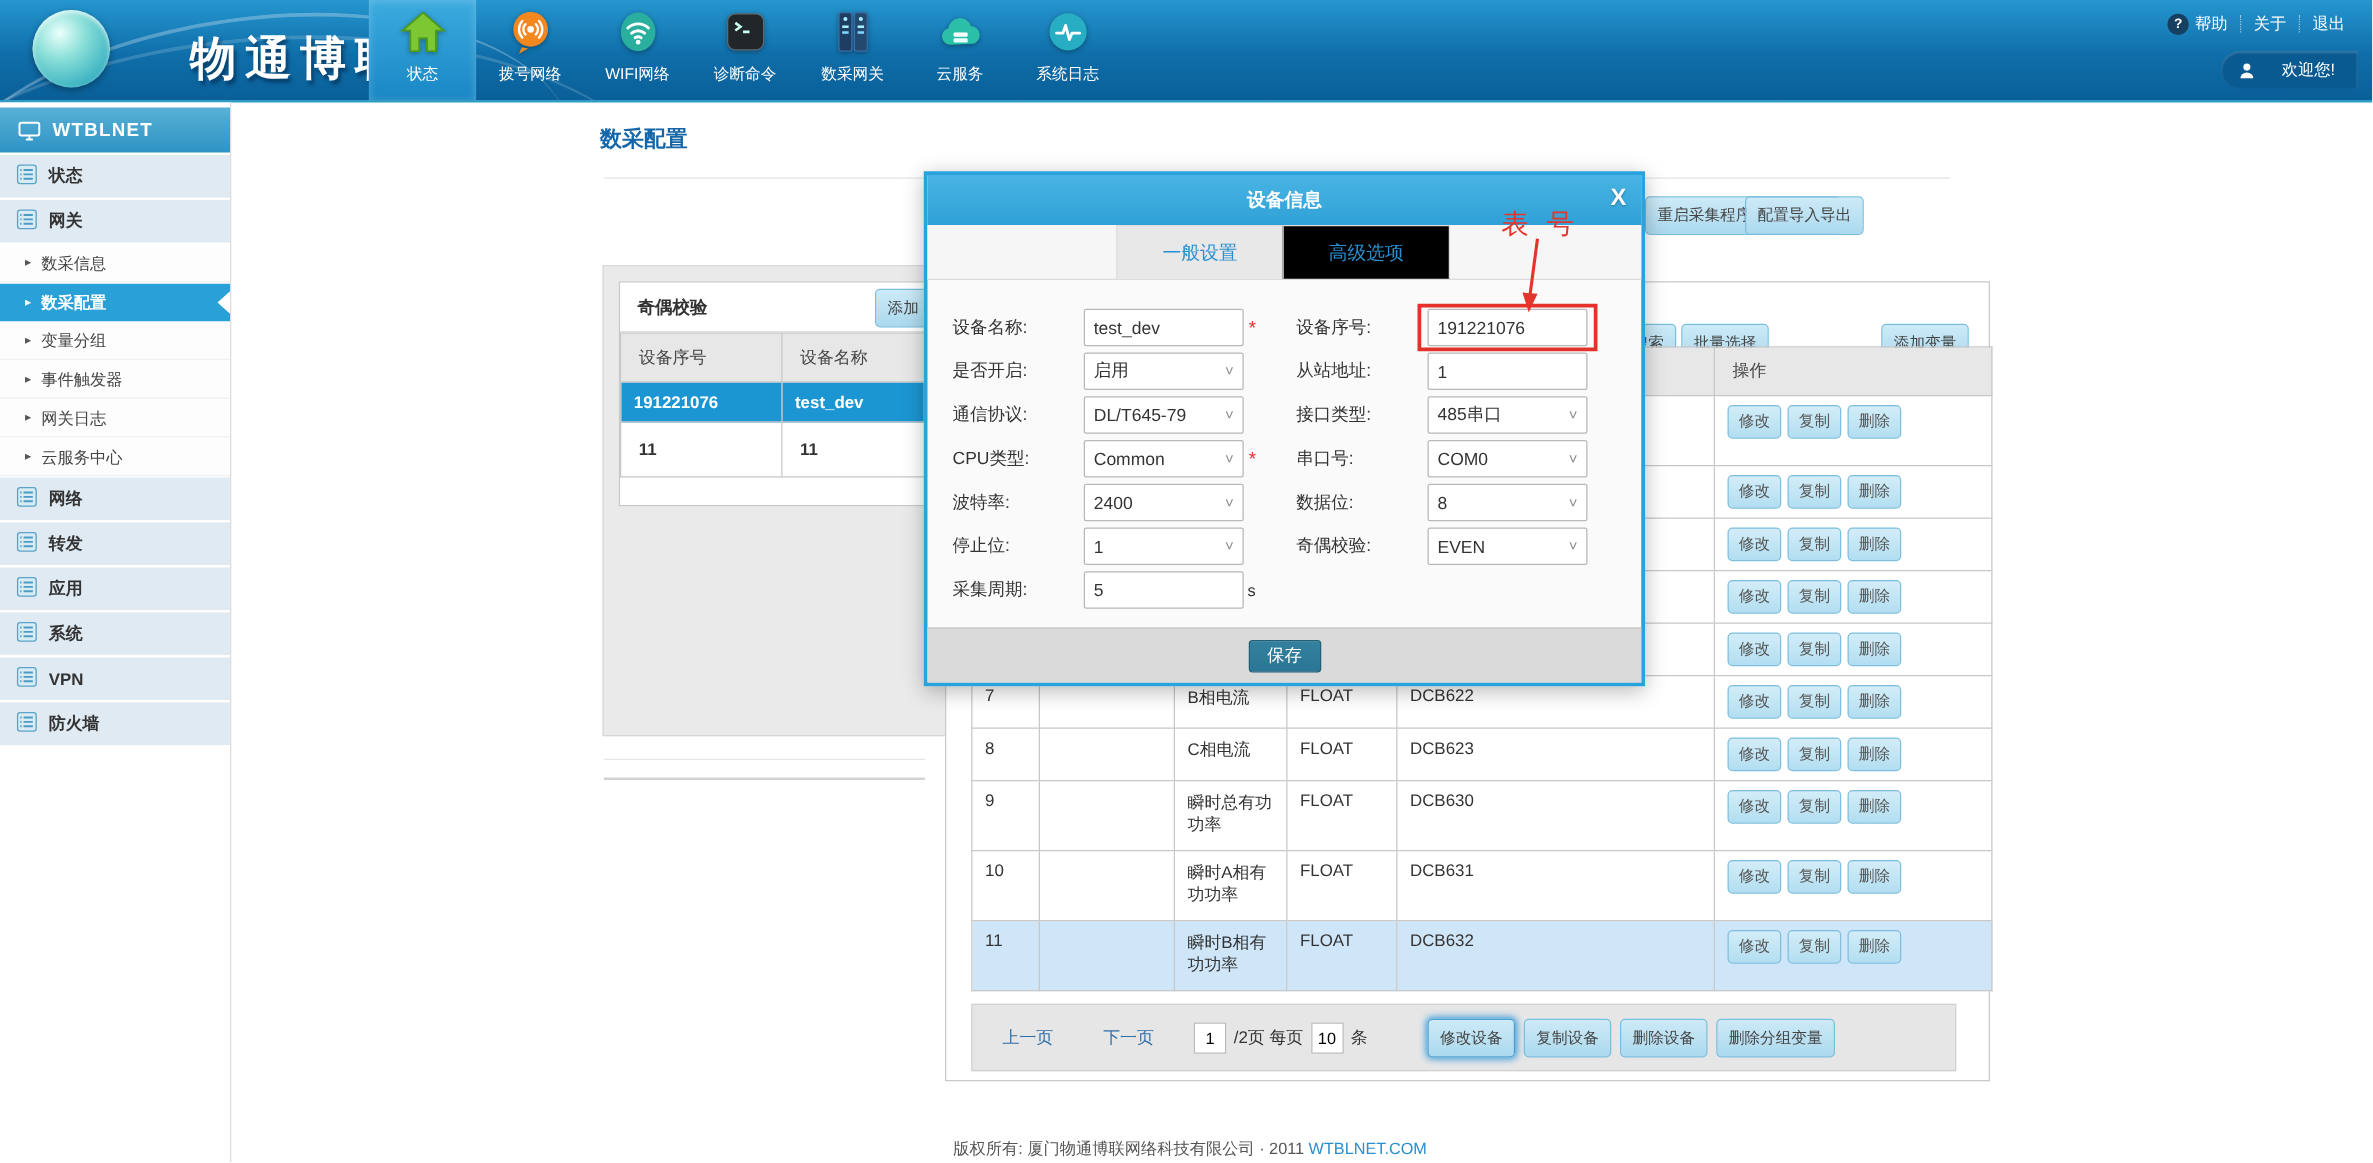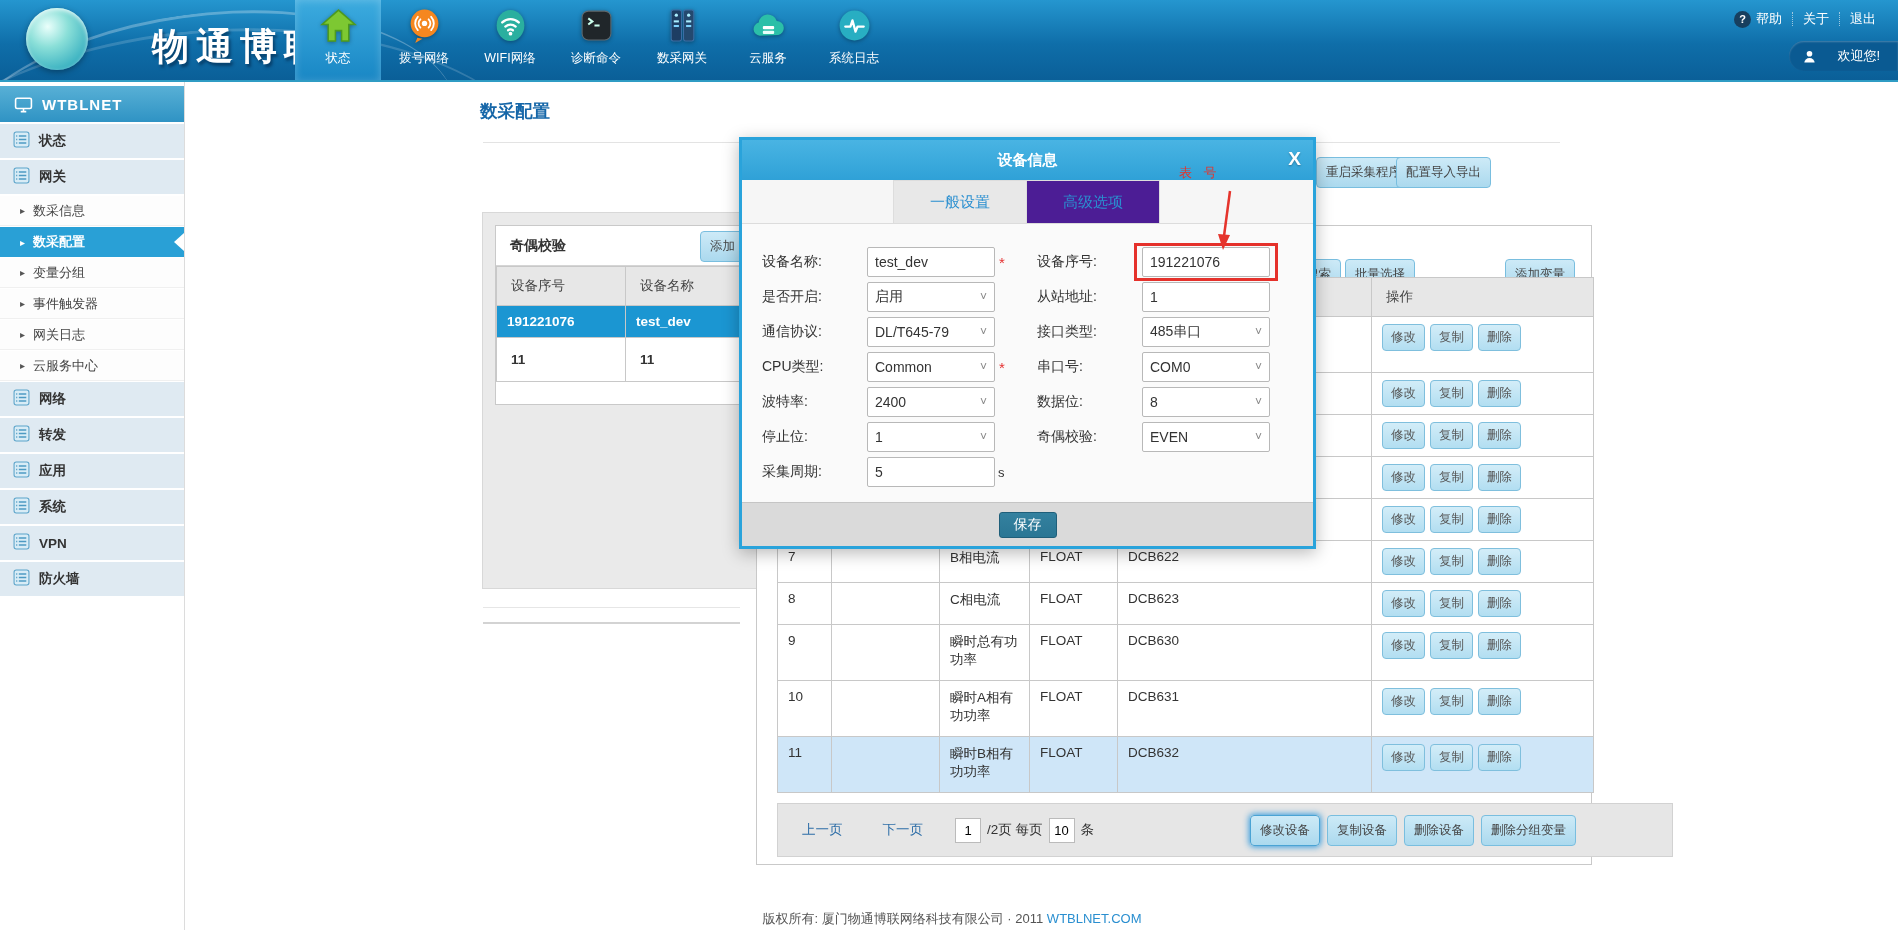--- a/index.html
+++ b/index.html
@@ -21,21 +21,21 @@
   .nav-tab{width:86px;height:82px;text-align:center;padding-top:7px;cursor:pointer}
   .nav-tab.active{background:linear-gradient(180deg,#3cabdf,#1886c4);box-shadow:inset 0 0 8px rgba(255,255,255,.25)}
   .nav-icon{display:inline-block;width:37px;height:37px}
   .nav-icon svg{width:37px;height:37px;filter:drop-shadow(0 1px 2px rgba(0,0,0,.35))}
   .nav-label{margin-top:2px;font-size:12.5px;color:#fff}
   .topnav-right{position:absolute;right:12px;top:10px;display:flex;align-items:center;font-size:13px;color:#fff}
   .q-circle{display:inline-flex;align-items:center;justify-content:center;width:17px;height:17px;border-radius:50%;
     background:#173f5f;color:#fff;font-size:11px;font-weight:bold;margin-right:5px}
   .top-link{padding:0 10px;cursor:pointer;display:flex;align-items:center}
   .top-sep{border-left:1px dotted #9fc8e0;height:14px}
-  .welcome-pill{position:absolute;right:0;top:41px;height:30px;display:flex;align-items:center;gap:20px;
+  .welcome-pill{position:absolute;right:12px;top:41px;height:30px;display:flex;align-items:center;gap:20px;
     background:#0a5a92;border-radius:16px 0 0 16px;padding:0 18px 0 13px;color:#fff;font-size:13px;cursor:pointer;
     box-shadow:inset 0 1px 2px rgba(255,255,255,.25)}
   .welcome-pill svg{width:15px;height:15px}
 
   
   .sidebar{position:absolute;left:0;top:82px;width:185px;height:848px;background:#fff;border-right:1px solid #dcdcdc}
   .brand{margin-top:4px;height:36px;display:flex;align-items:center;gap:9px;padding-left:14px;
     background:linear-gradient(180deg,#58b0d6,#2f93c4);color:#fff;font-weight:bold;font-size:15px;letter-spacing:1px}
   .brand svg{width:19px;height:19px}
   #side-items{margin-top:2px}
@@ -78,21 +78,21 @@
 
   
   .right-card{position:absolute;left:756px;top:225px;width:836px;height:640px;background:#fff;border:1px solid #c9c9c9}
   .var-toolbar .btn-lite{position:absolute;top:33px}
   .var-table-wrap{position:absolute;left:20px;top:51px;width:816px}
   .var-table td{background:#fff}
   .var-table tr.hl td{background:#cfe6f8}
   .var-table .ops{padding:7px 0 0 10px}
   .var-table .ops button{margin-right:5px}
 
-  .pagebar{position:absolute;left:20px;top:577px;width:896px;height:54px;background:#e6e6e6;border:1px solid #d2d2d2;
+  .pagebar{position:absolute;left:20px;top:577px;width:788px;height:54px;background:#e6e6e6;border:1px solid #d2d2d2;
     display:flex;align-items:center;padding:0 0 0 24px;font-size:13.5px;color:#333}
   .pagebar a{color:#2f6fa8;text-decoration:none;cursor:pointer}
   .pg-next{margin-left:40px}
   .pg-input{width:26px;height:25px;border:1px solid #bbb;text-align:center;font-size:13px;margin-left:32px;background:#fff;font-family:inherit}
   .pg-input2{margin-left:6px}
   .pg-lb{margin-left:6px}
   .pg-btns{margin-left:auto;margin-right:96px;display:flex;gap:7px}
   .pg-btns .btn-lite.focused{box-shadow:0 0 6px 1px rgba(40,150,220,.95);border-color:#4aa3d4}
 
   .footer{position:absolute;left:482px;top:910px;width:940px;text-align:center;font-size:13px;color:#555}
@@ -102,40 +102,40 @@
   .modal{position:absolute;left:739px;top:137px;width:577px;height:412px;background:#fafafa;
     border:3px solid #29a3db;box-shadow:0 4px 16px rgba(0,0,0,.28);z-index:50}
   .modal-head{position:relative;height:40px;background:linear-gradient(180deg,#49b4e3,#2fa1d7);
     display:flex;align-items:center;justify-content:center;color:#fff;font-weight:bold;font-size:15px}
   .modal-close{position:absolute;right:12px;top:8px;color:#fff;font-size:19px;font-weight:bold;cursor:pointer;
     text-shadow:0 1px 2px rgba(0,0,0,.3)}
   .modal-tabs{position:relative;height:44px;background:#f6f6f6;border-bottom:1px solid #dcdcdc;display:flex}
   .mtab{width:134px;display:flex;align-items:center;justify-content:center;font-size:15px;color:#2a8fd0;cursor:pointer;
     border:1px solid #ddd;border-bottom:none}
   .mtab.t1{margin-left:151px;background:#e8e8e8}
-  .mtab.t2{background:#4c1d95;margin-left:-1px}
+  .mtab.t2{background:#000000;margin-left:-1px}
   .modal-body{position:absolute;left:0;top:84px;width:571px;height:278px}
   .mcol{position:absolute;top:23px}
   .mcol.l{left:20px}
   .mcol.r{left:295px}
   .m-row{height:30px;margin-bottom:5px;display:flex;align-items:center;white-space:nowrap}
   .m-label{display:inline-block;width:105px;font-size:14px;color:#333}
   .m-wrap{position:relative;display:inline-block}
   .m-box{display:inline-flex;align-items:center;width:128px;height:30px;background:#fff;border:1px solid #b8b8b8;
     border-radius:2px;padding:0 7px;font-size:14px;color:#333;cursor:text}
   .m-box .val{flex:1;overflow:hidden}
   .m-box .chev{color:#888;font-size:12px;margin-left:4px;cursor:pointer}
   .m-star{color:#e53030;font-size:15px;margin-left:4px}
   .m-suffix{font-size:13px;color:#333;margin-left:3px}
   .red-rect{position:absolute;left:-8px;top:-4px;width:144px;height:38px;border:3px solid #e5312b;pointer-events:none}
   .modal-foot{position:absolute;left:0;top:362px;width:571px;height:44px;background:#dadada;border-top:1px solid #c5c5c5;
     display:flex;align-items:center;justify-content:center}
   .save-btn{background:linear-gradient(#34819f,#2a7694);border:1px solid #1f5f7a;color:#fff;font-size:14px;
     padding:3px 14px;border-radius:3px;cursor:pointer;font-family:inherit}
-  .annot{position:absolute;left:437px;top:24px;color:#e5342c;font-size:13px;letter-spacing:4px;z-index:5}
+  .annot{position:absolute;left:459px;top:24px;color:#e5342c;font-size:22px;letter-spacing:4px;z-index:5}
   .annot-arrow{position:absolute;left:463px;top:48px;width:40px;height:64px;z-index:5}
 </style>
 </head>
 <body>
 
 <div id="canvas">
 
   <div class="topnav">
     <div class="swoosh sw1"></div>
     <div class="swoosh sw2"></div>

